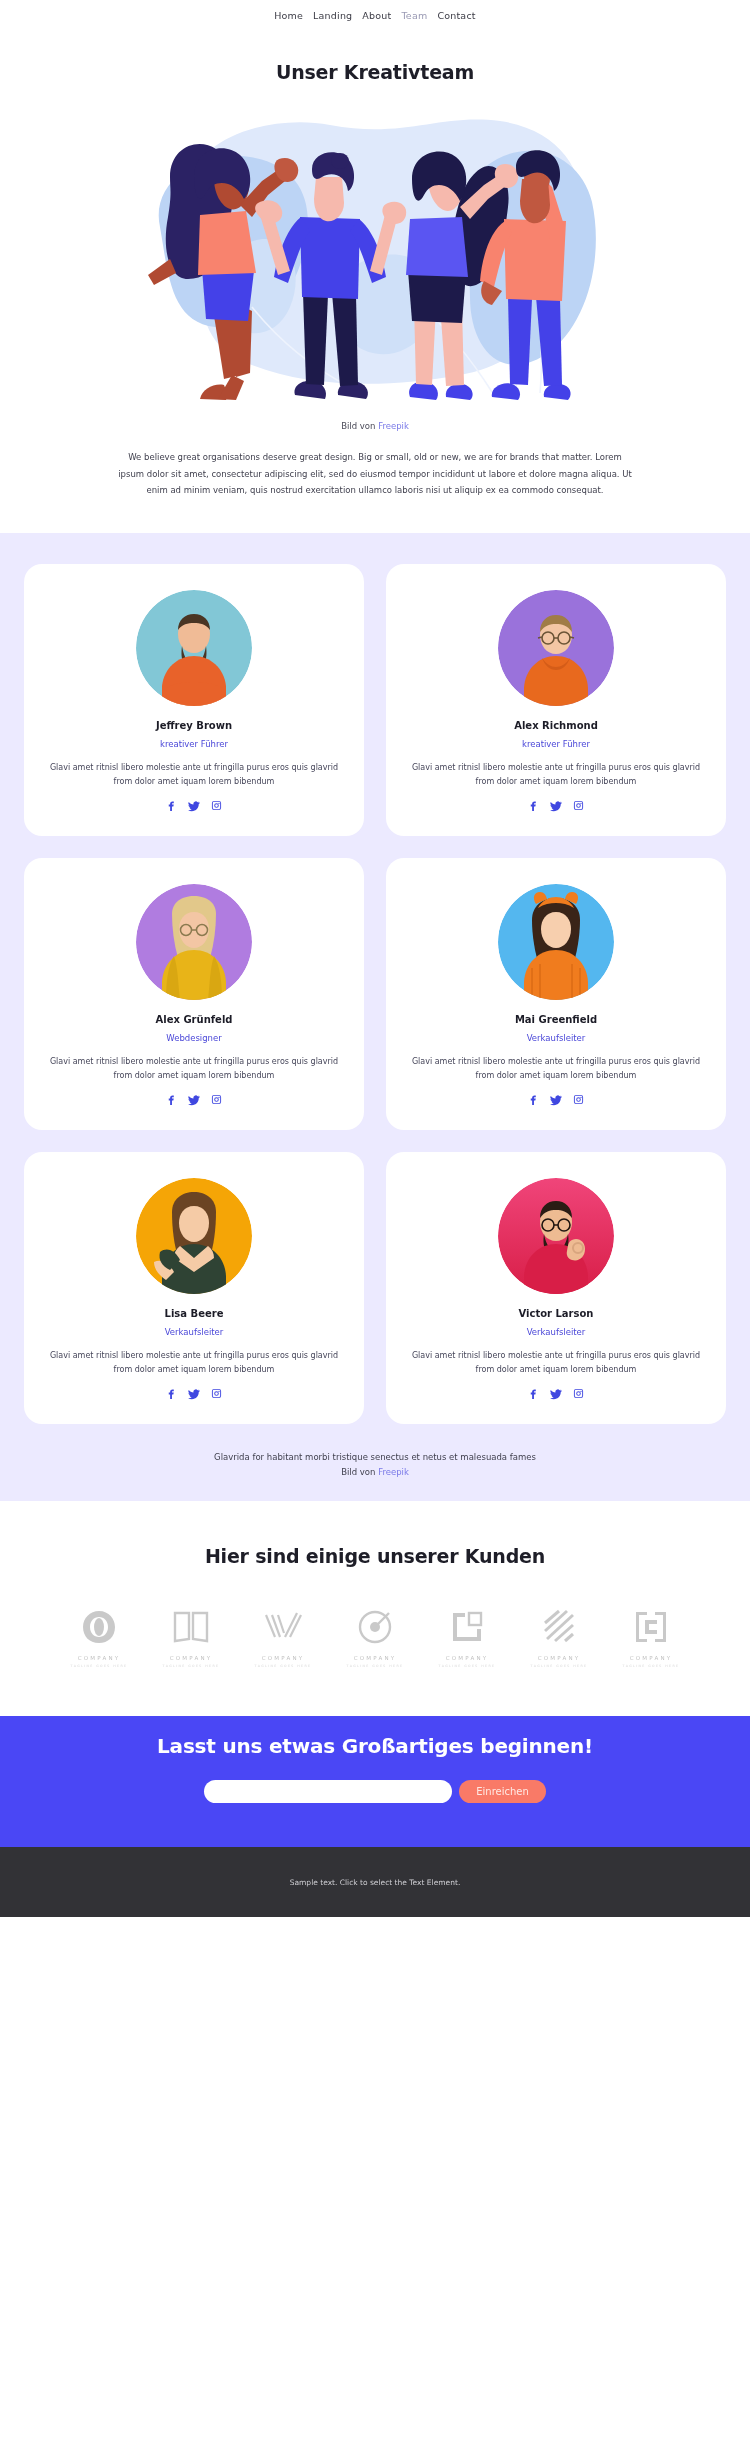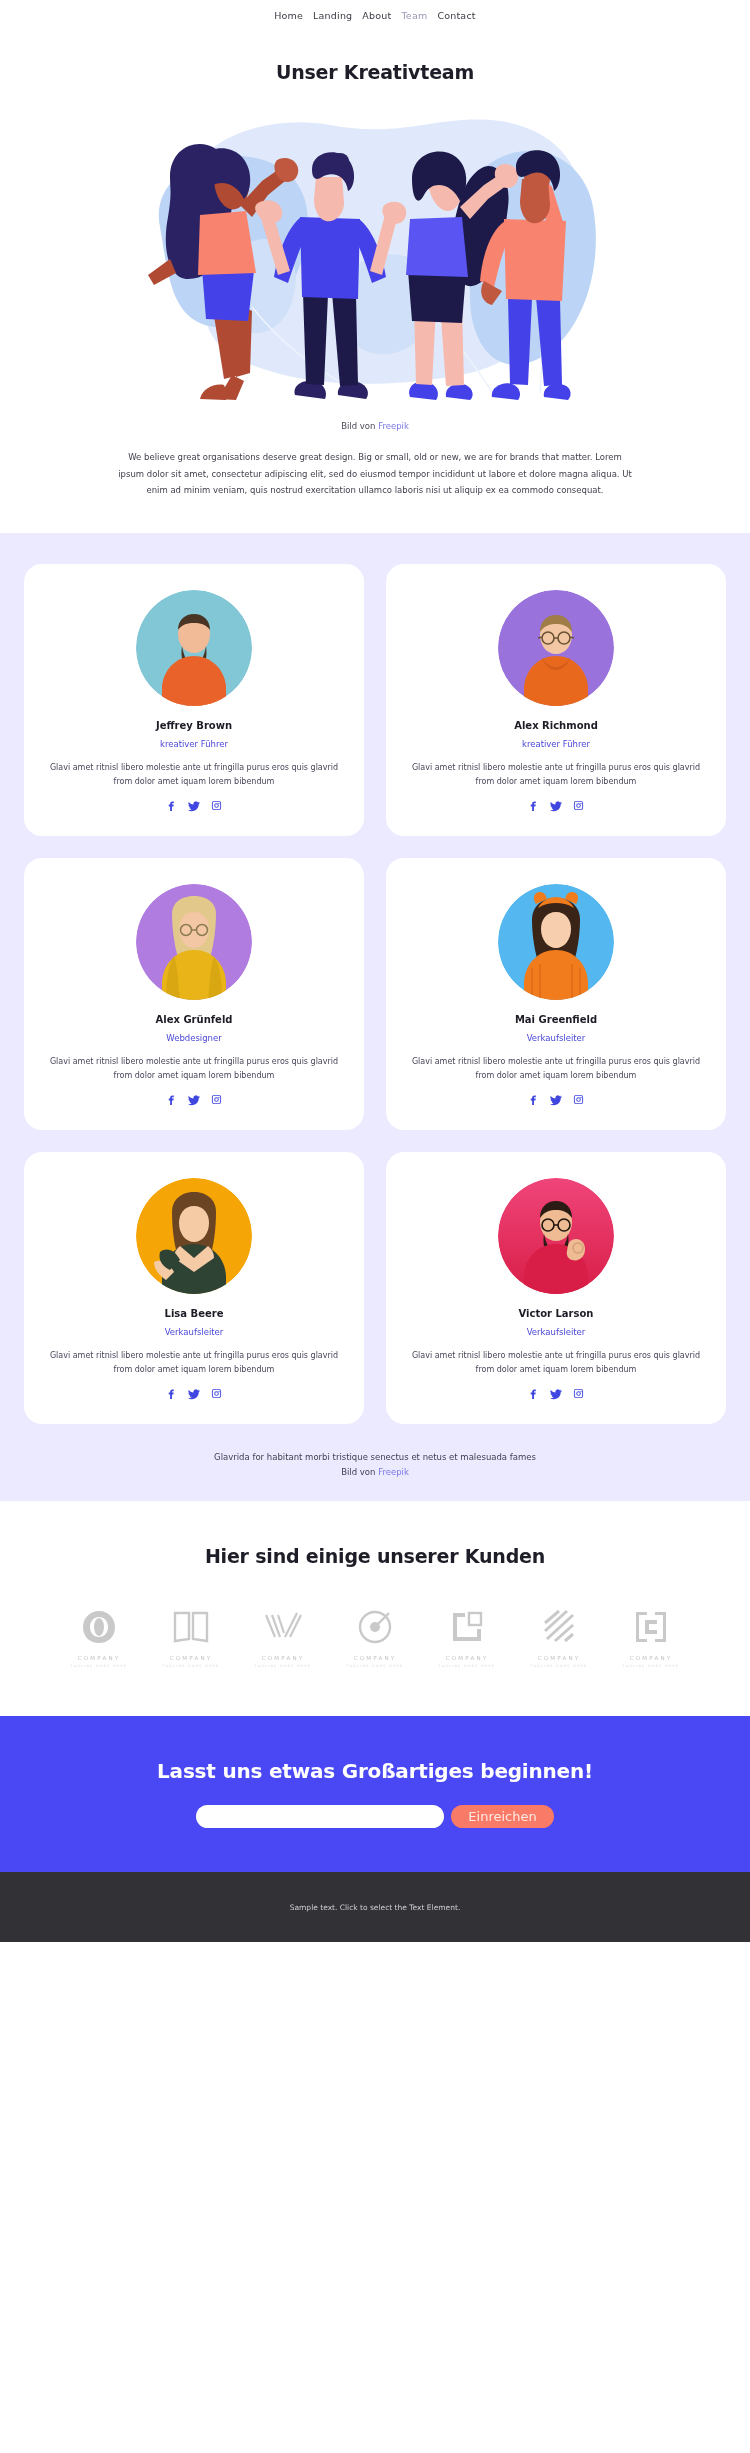--- a/index.html
+++ b/index.html
@@ -124,38 +124,38 @@
     margin-top:8px;
   }
   .logo-tag {
     font-size:3.2px; letter-spacing:1.4px; color:#bdbdbd;
     margin-top:3px;
   }
 
   
   .cta {
     background:#4a47f5; color:#fff;
-    padding:43px 0 44px; text-align:center;
+    padding:18px 0 44px; text-align:center;
   }
   .cta-title {
     font-size:20px; font-weight:bold; letter-spacing:-.2px;
   }
   .cta-form {
     margin-top:22px; display:flex; justify-content:center;
     align-items:center; gap:7px;
   }
   .cta-input {
     width:248px; height:23px; border:none; border-radius:40px;
     background:#fff; padding:0 14px; font-size:8px;
     font-family:"DejaVu Sans", sans-serif; color:#2f2f3a; outline:none;
   }
   .btn-submit {
     background:#f97a67; color:#ffe9e4; border:none;
     border-radius:40px; height:23px; padding:0 17px;
-    font-size:13px; cursor:pointer;
+    font-size:10px; cursor:pointer;
     font-family:"DejaVu Sans", sans-serif;
   }
 
   
   .footer {
     background:#323236; color:#cfcfd4;
     height:70px; display:flex; align-items:center;
     justify-content:center;
   }
   .footer-text { font-size:7.5px; }

